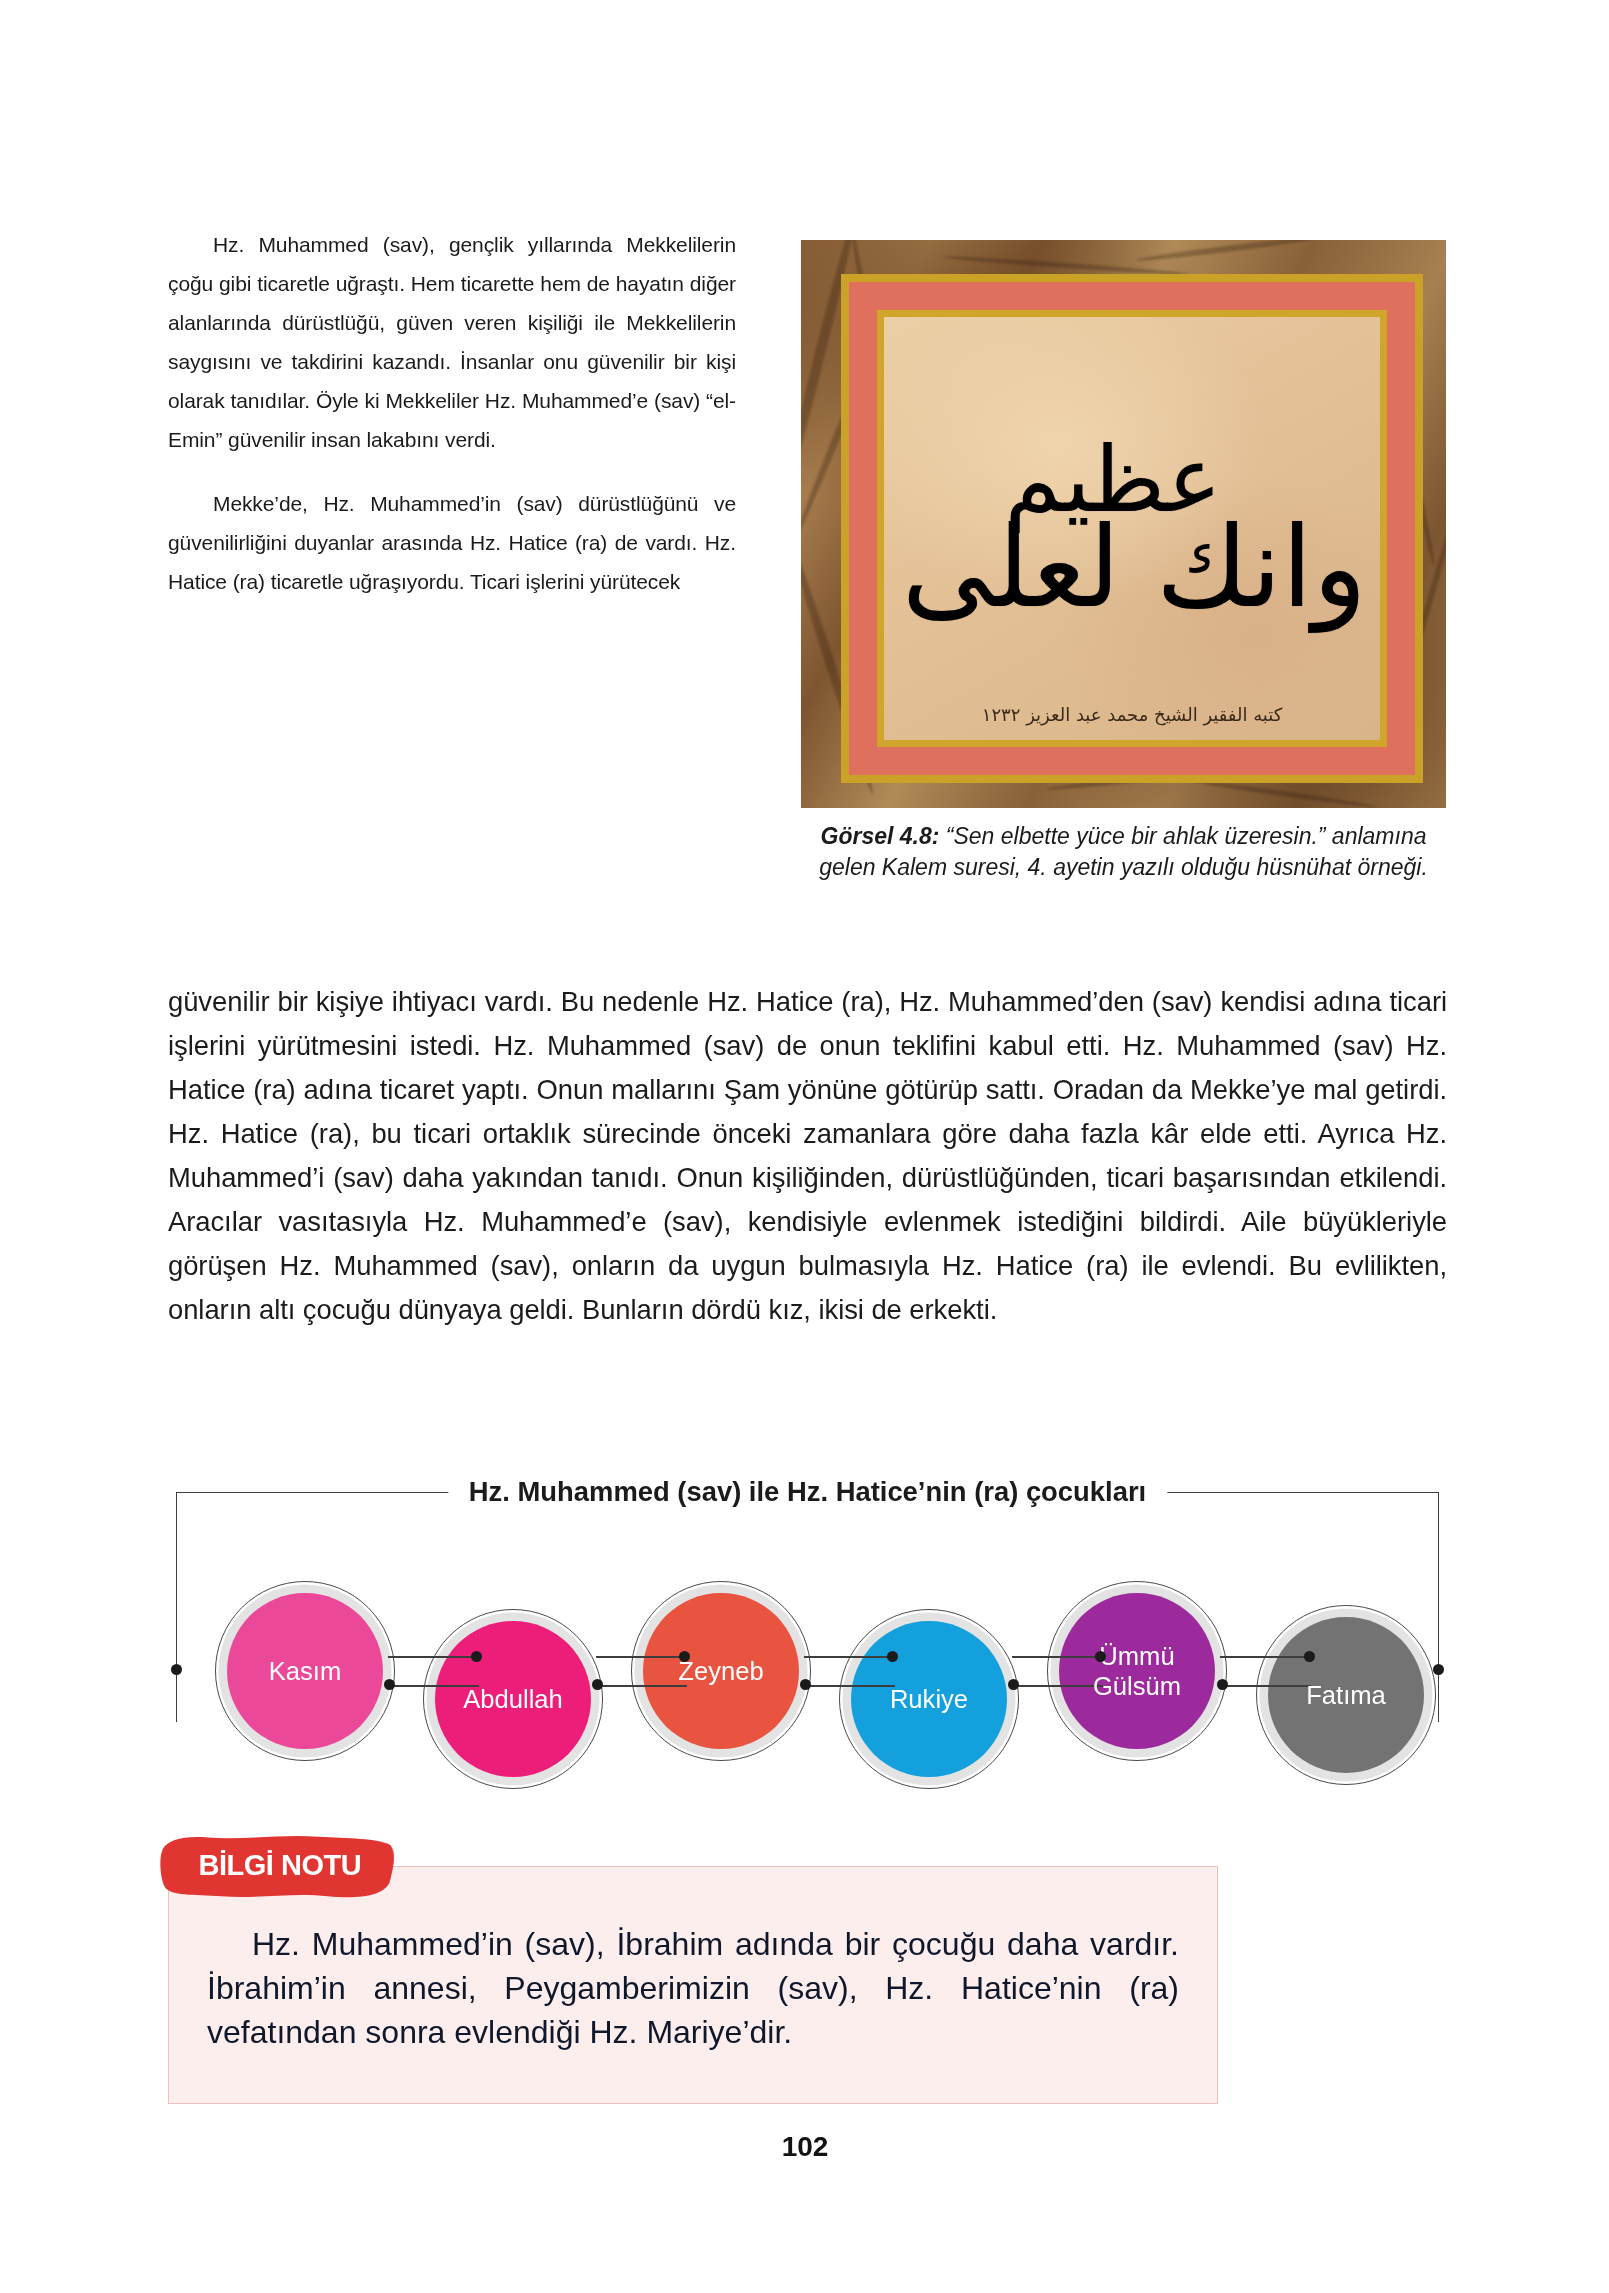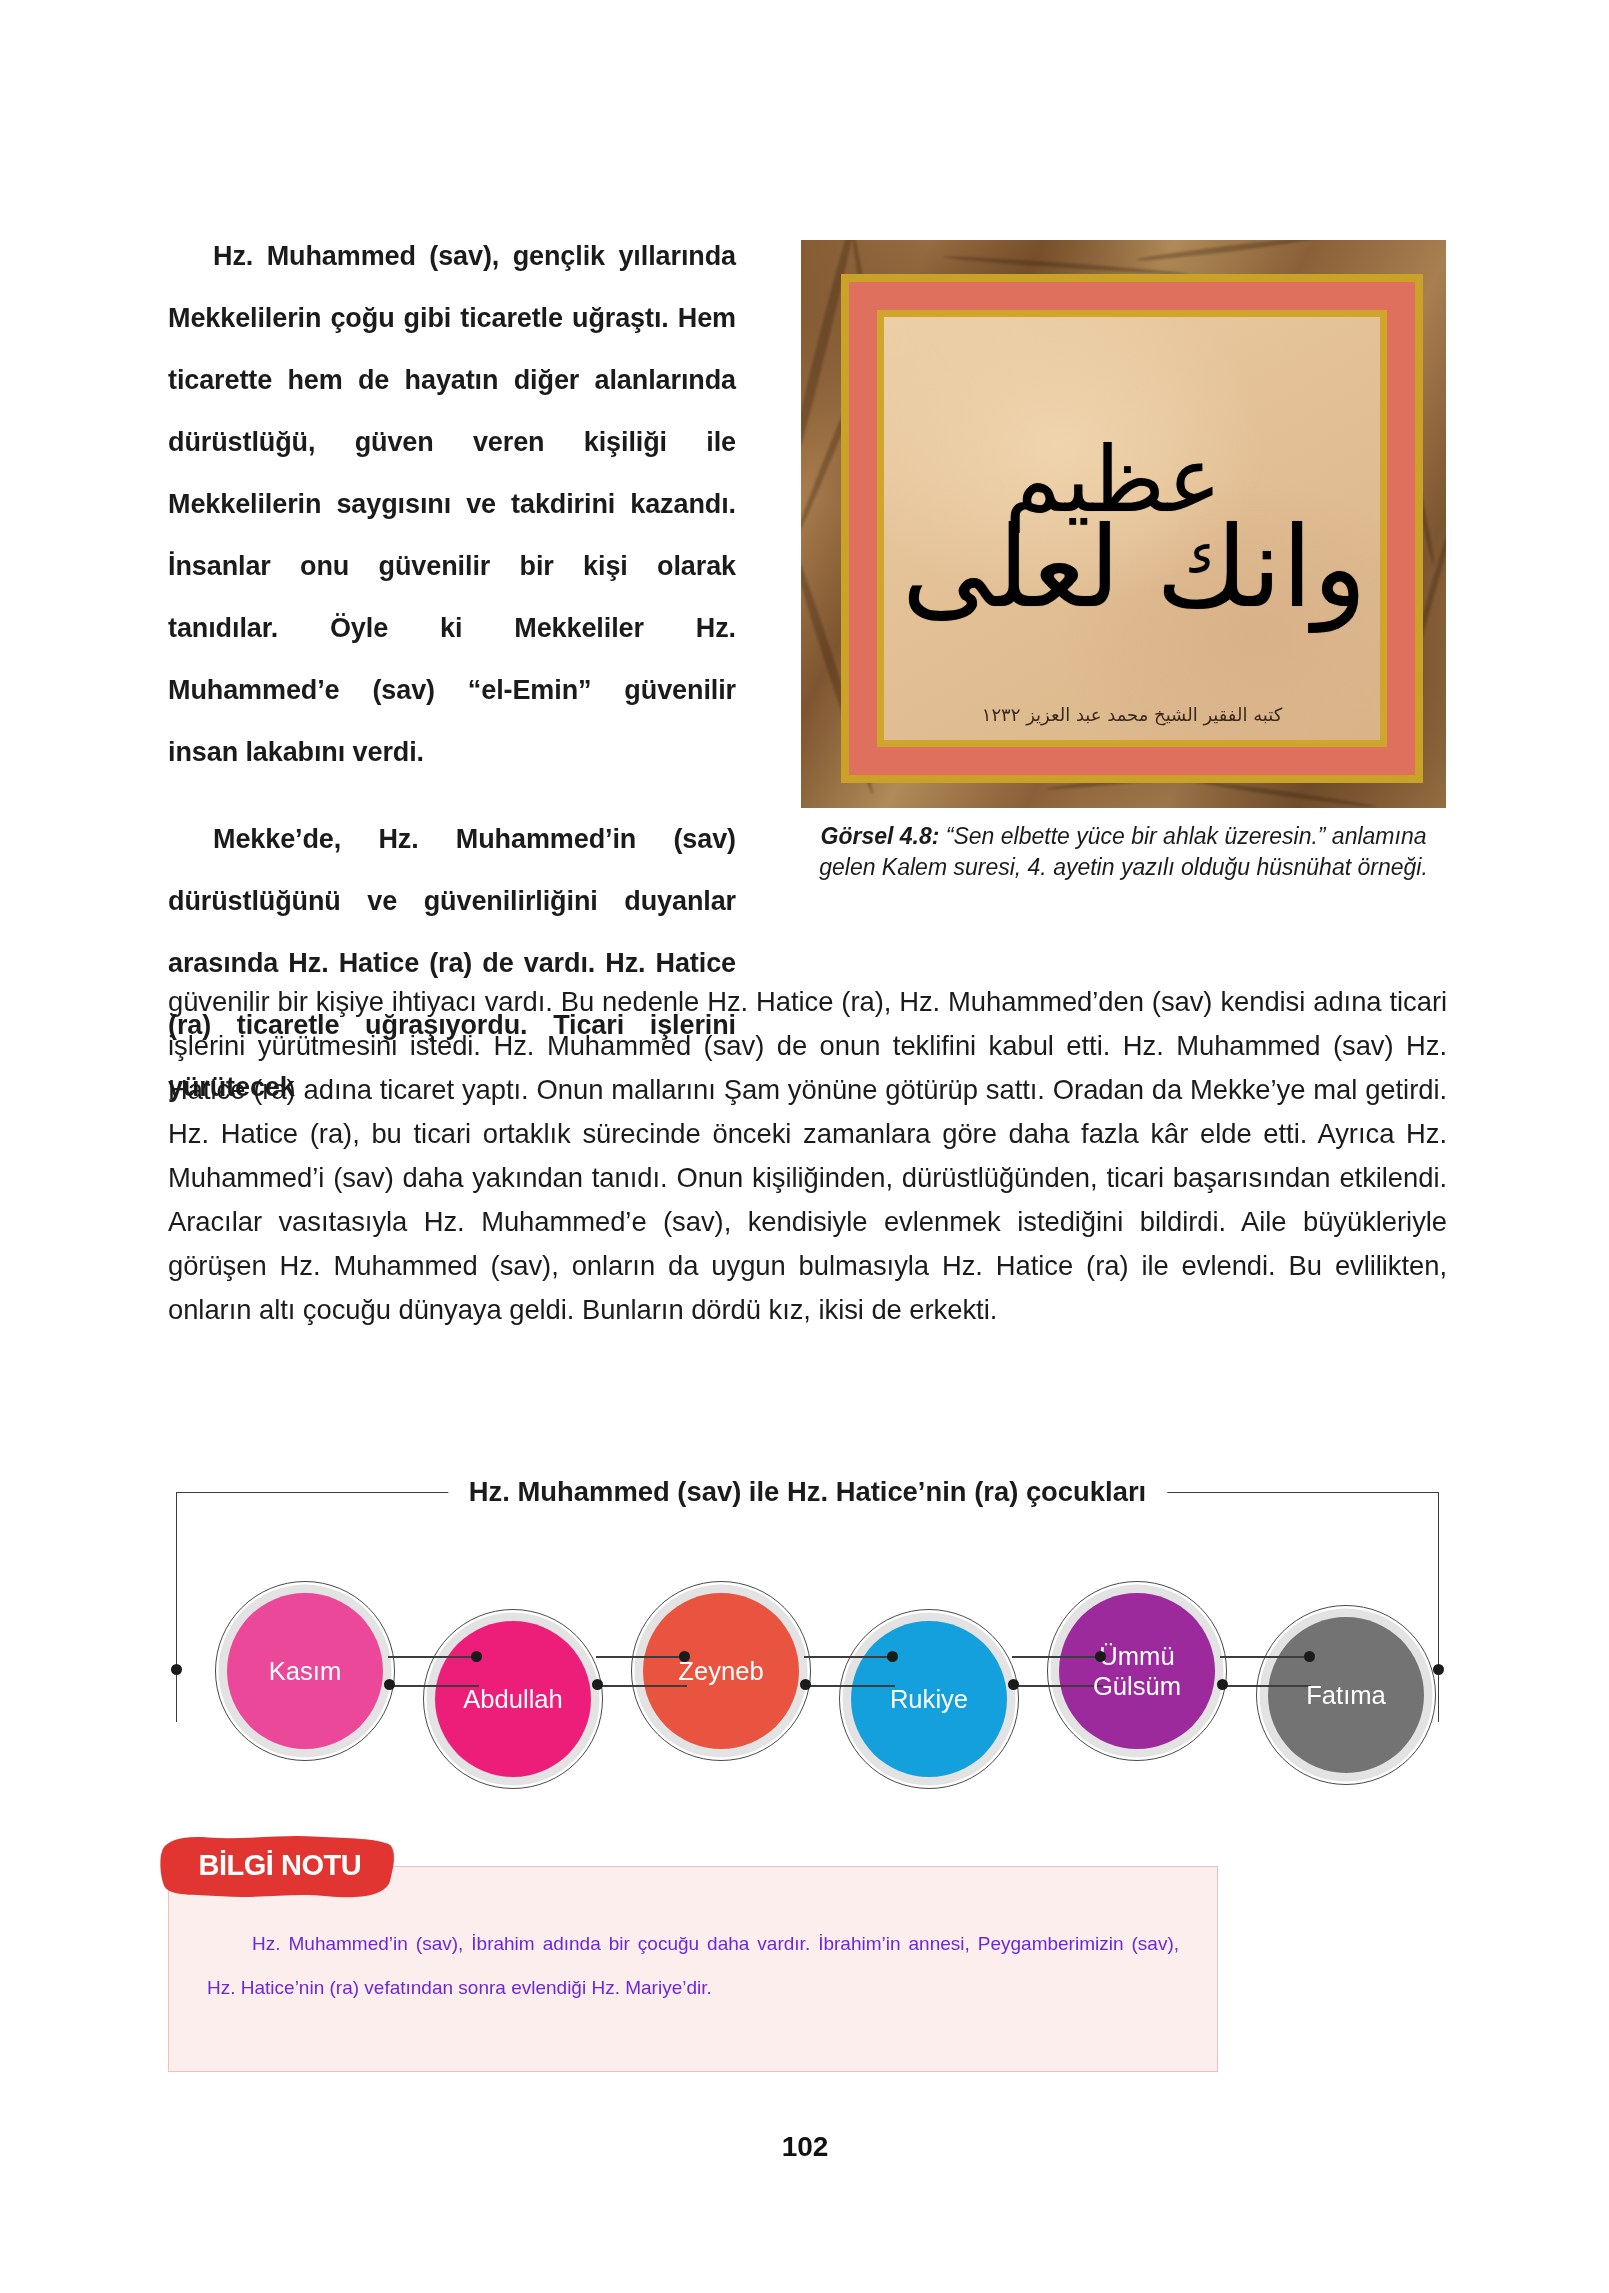--- a/index.html
+++ b/index.html
@@ -22,27 +22,27 @@
     left:168px; top:225px;
     width:1278px;
     height:625px;
   }
   .col-left{
     position:absolute;
     left:0; top:0;
     width:568px;
   }
   .body-p{
-    font-size:27px;
-    line-height:62px;
+    font-size:21px;
+    line-height:39px;
     text-align:justify;
     text-indent:45px;
     margin:0 0 24.6px 0;
     letter-spacing:-0.1px;
-    -webkit-hyphens:none;hyphens:none;font-weight:bold;
+    -webkit-hyphens:none;hyphens:none;
   }
   .col-left .body-p{ text-align:justify; }
 
   .figure{
     position:absolute;
     right:0; top:15px;
     width:645px;
   }
   .fig-img{
     width:645px;height:568px;
@@ -208,26 +208,26 @@
     width:1050px;
   }
   .note-box{
     border:1.4px solid #f0bfc0;
     background:#fdeeee;
     padding:55px 38px 49px 38px;
     box-sizing:border-box;
     min-height:206px;
   }
   .note-text{
-    font-size:19px;
+    font-size:32px;
     line-height:44px;
     text-align:justify;
     text-indent:45px;
     margin:0;
-    color:#6d28d9;
+    color:#0f172a;
   }
   .note-badge{
     position:absolute;
     left:-9.5px; top:-36px;
     z-index:5;
     width:237px;height:72px;
   }
   .note-badge svg{position:absolute;inset:0;width:100%;height:100%;}
   .note-badge .label{
     position:absolute;inset:0;

